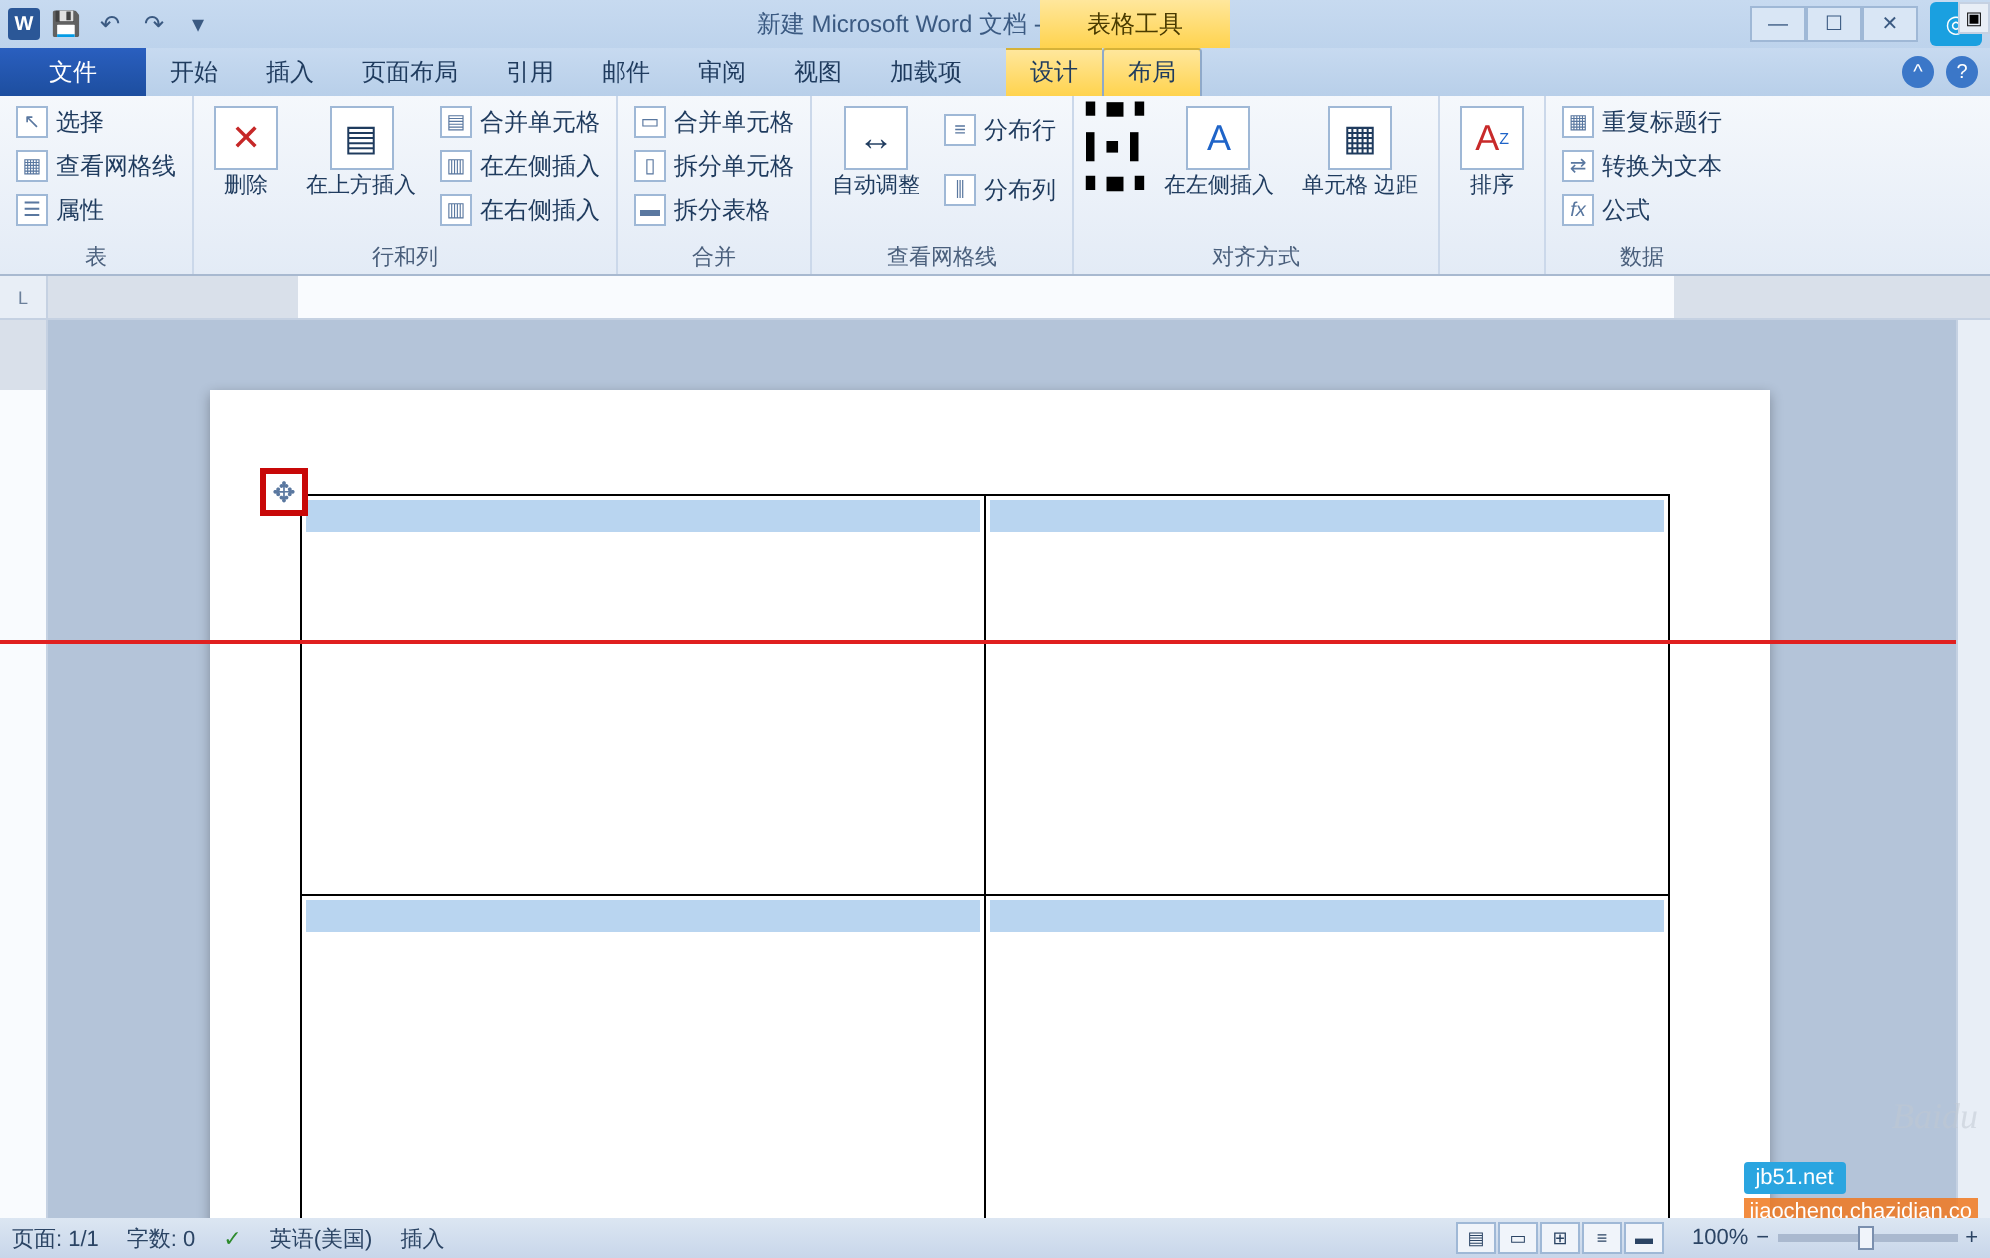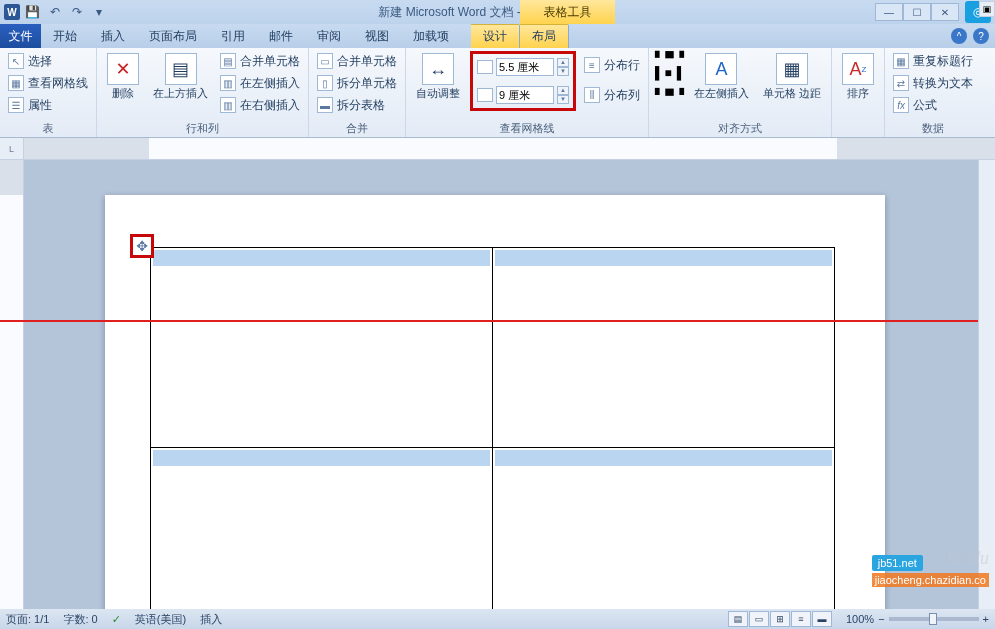--- a/index.html
+++ b/index.html
@@ -11,21 +11,21 @@
 .titlebar .wicon { width: 16px; height: 16px; background: #2b5797; color: #fff; font-size: 10px; font-weight: bold; display: flex; align-items: center; justify-content: center; border-radius: 2px; }
 .titlebar .qbtn { width: 18px; height: 18px; display: flex; align-items: center; justify-content: center; color: #3b5a82; cursor: pointer; }
 .titlebar .title { flex: 1; text-align: center; }
 .titlebar .context-tab { position: absolute; left: 520px; top: 0; width: 95px; height: 24px; background: linear-gradient(#ffe79c, #ffd34e); color: #4a3b00; font-size: 12px; text-align: center; line-height: 24px; }
 .titlebar .sysbtns { display: flex; gap: 0; }
 .titlebar .sysbtn { width: 28px; height: 18px; background: #d9e6f5; border: 1px solid #9fb8d6; display: flex; align-items: center; justify-content: center; font-size: 10px; cursor: pointer; }
 .titlebar .extra { width: 26px; height: 22px; background: #1aa0e0; margin-left: 6px; border-radius: 3px; display: flex; align-items: center; justify-content: center; color: #fff; }
 
 
 .tabs { height: 24px; background: linear-gradient(#c7daf0, #b8cfe9); display: flex; align-items: flex-end; padding-left: 0; font-size: 12px; position: relative; }
-.file-tab { width: 41px; height: 24px; background: linear-gradient(#2a5fbf, #1d4e9f); color: #fff; display: flex; align-items: center; justify-content: center; cursor: pointer; }
+.file-tab { width: 73px; height: 24px; background: linear-gradient(#2a5fbf, #1d4e9f); color: #fff; display: flex; align-items: center; justify-content: center; cursor: pointer; }
 .tab { padding: 0 12px; height: 24px; display: flex; align-items: center; color: #1f3b5e; cursor: pointer; }
 .tab.active { background: #f5f8fc; border: 1px solid #8fa9c9; border-bottom: none; border-top-left-radius: 2px; border-top-right-radius: 2px; text-align: right; }
 .tab.context { background: linear-gradient(#ffe79c, #ffd34e); border-top: 1px solid #d6b238; }
 .help-area { position: absolute; right: 6px; top: 4px; display: flex; gap: 6px; }
 .help-area .hicon { width: 16px; height: 16px; background: #3b77c8; border-radius: 50%; color: #fff; font-size: 10px; display: flex; align-items: center; justify-content: center; cursor: pointer; }
 
 
 .ribbon { height: 90px; background: linear-gradient(#f5f8fc, #e3ebf6); border-bottom: 1px solid #a8b9d0; display: flex; font-size: 12px; }
 .group { border-right: 1px solid #cbd8ea; padding: 3px 6px 0 6px; display: flex; flex-direction: column; align-items: center; position: relative; }
 .group-body { flex: 1; display: flex; align-items: flex-start; gap: 6px; }
@@ -64,21 +64,21 @@
 
 
 .statusbar { position: absolute; left: 0; right: 0; bottom: 0; height: 20px; background: linear-gradient(#dce6f2, #c8d6ea); display: flex; align-items: center; font-size: 11px; color: #2b4464; padding: 0 6px; gap: 14px; }
 .statusbar .spacer { flex: 1; }
 .viewbtns { display: flex; gap: 1px; }
 .viewbtn { width: 20px; height: 16px; border: 1px solid #9fb8d6; background: #f0f4fa; cursor: pointer; font-size: 9px; display: flex; align-items: center; justify-content: center; }
 .zoom { display: flex; align-items: center; gap: 4px; }
 .zoom .track { width: 90px; height: 4px; background: #aab9cf; position: relative; }
 .zoom .thumb { position: absolute; left: 40px; top: -4px; width: 8px; height: 12px; background: #f0f4fa; border: 1px solid #7a8fae; }
 
-.watermark { position: absolute; right: 6px; bottom: 42px; }
+.watermark { position: absolute; right: 6px; bottom: 16px; }
 .wm-badge { background: #2aa5e0; color: #fff; font-size: 11px; padding: 2px 6px; border-radius: 2px; display: inline-block; }
 .wm-text { background: rgba(240,120,30,0.85); color: #fff; font-size: 11px; padding: 1px 3px; margin-top: 2px; }
 .wm-faint { color: #c0c8d2; font-size: 18px; font-style: italic; font-family: Georgia, serif; position: absolute; right: 6px; bottom: 60px; opacity: 0.5; }
 </style>
 </head>
 <body>
 
 <div class="titlebar">
   <div class="qat">
     <div class="wicon">W</div>
@@ -185,40 +185,20 @@
     </div>
     <div class="group-label">合并</div>
   </div>
 
   <div class="group">
     <div class="group-body">
       <div class="big">
           <div class="ic">↔</div>
           <span>自动调整</span>
         </div>
-      <div class="red-box">
-        <div class="vstack" style="gap:10px">
-          <div class="spinner">
-            <div class="ic2"></div>
-            <input value="5.5 厘米" style="">
-            <div class="spinbtns">
-                <div class="sb">▲</div>
-                <div class="sb">▼</div>
-              </div>
-          </div>
-          <div class="spinner">
-            <div class="ic2"></div>
-            <input value="9 厘米" style="">
-            <div class="spinbtns">
-                <div class="sb">▲</div>
-                <div class="sb">▼</div>
-              </div>
-          </div>
-        </div>
-      </div>
       <div class="vstack" style="gap:10px;margin-top:4px">
         <div class="mini">
             <div class="ic">≡</div>
             <span>分布行</span>
           </div>
         <div class="mini">
             <div class="ic">⫼</div>
             <span>分布列</span>
           </div>
       </div>

